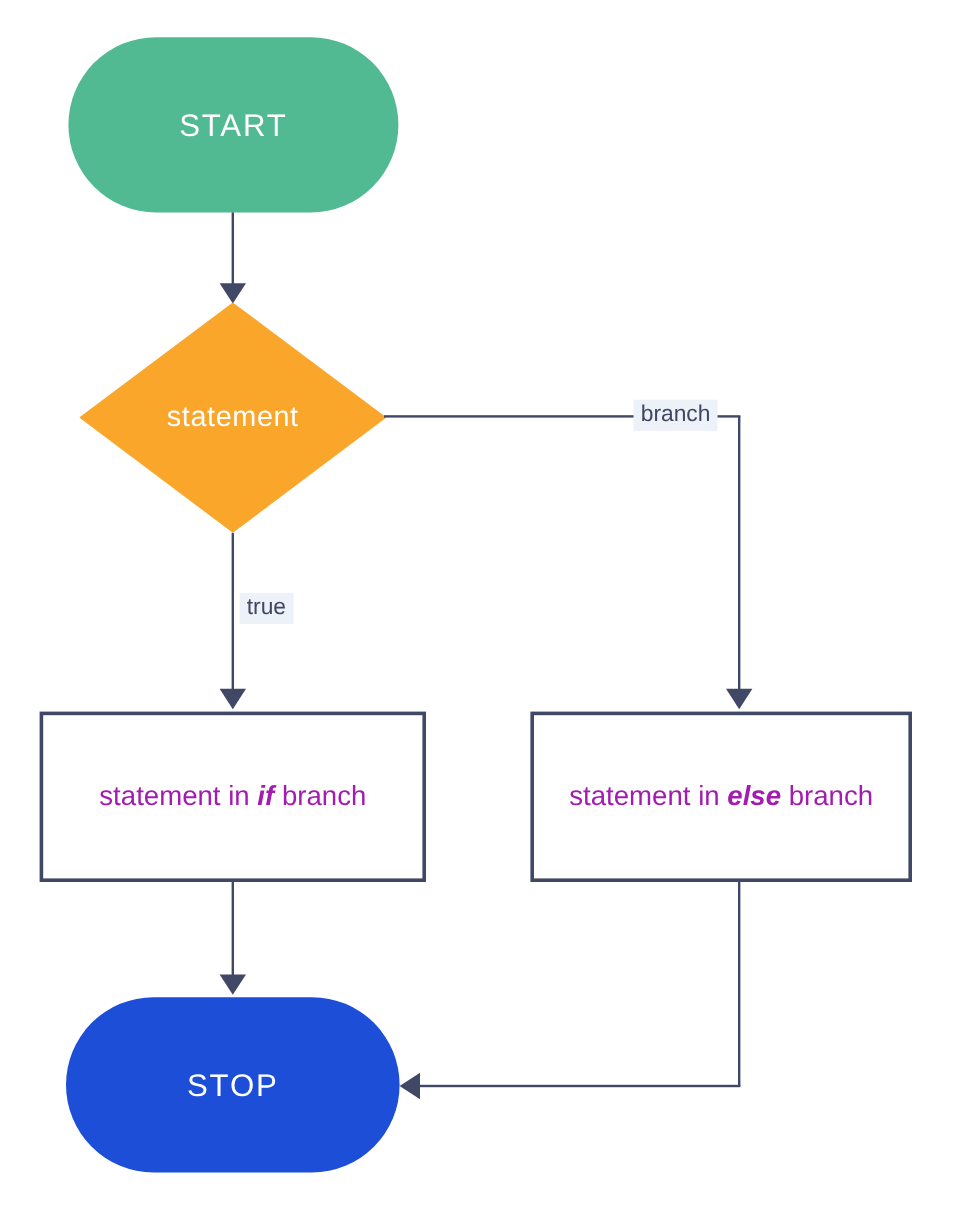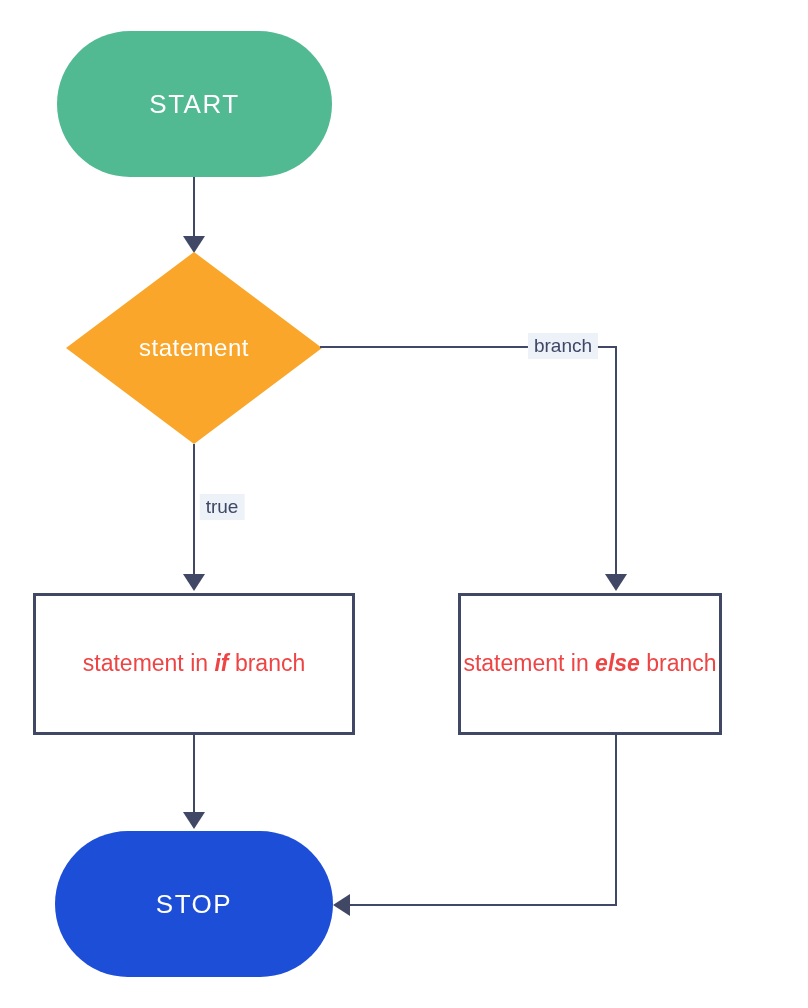--- a/index.html
+++ b/index.html
@@ -34,26 +34,26 @@
     background: #F9A62A;
     clip-path: polygon(50% 0, 100% 50%, 50% 100%, 0 50%);
     color: #ffffff;
     font-size: 24px;
     letter-spacing: 0.5px;
   }
   
   .process {
     background: #ffffff;
     border: 3px solid #404866;
-    color: #ef4444;
+    color: #a21caf;
     font-size: 23px;
     line-height: 1.35;
   }
   .process.if-box   { left: 33px;  top: 593px; width: 322px; height: 142px; }
-  .process.else-box { left: 458px; top: 593px; width: 264px; height: 142px; }
+  .process.else-box { left: 442px; top: 593px; width: 318px; height: 142px; }
   .process .wrap-limit { display: inline-block; max-width: 262px; }
   .process i { font-style: italic; font-weight: 600; }
   
   .line { position: absolute; background: #404866; }
   .l-start-v  { left: 193px; top: 177px; width: 2px; height: 62px; }
   .l-true-v   { left: 193px; top: 444px; width: 2px; height: 134px; }
   .l-false-h  { left: 320px; top: 346px; width: 297px; height: 2px; }
   .l-false-v  { left: 615px; top: 347px; width: 2px; height: 230px; }
   .l-if-v     { left: 193px; top: 735px; width: 2px; height: 82px; }
   .l-else-v   { left: 615px; top: 735px; width: 2px; height: 170px; }

